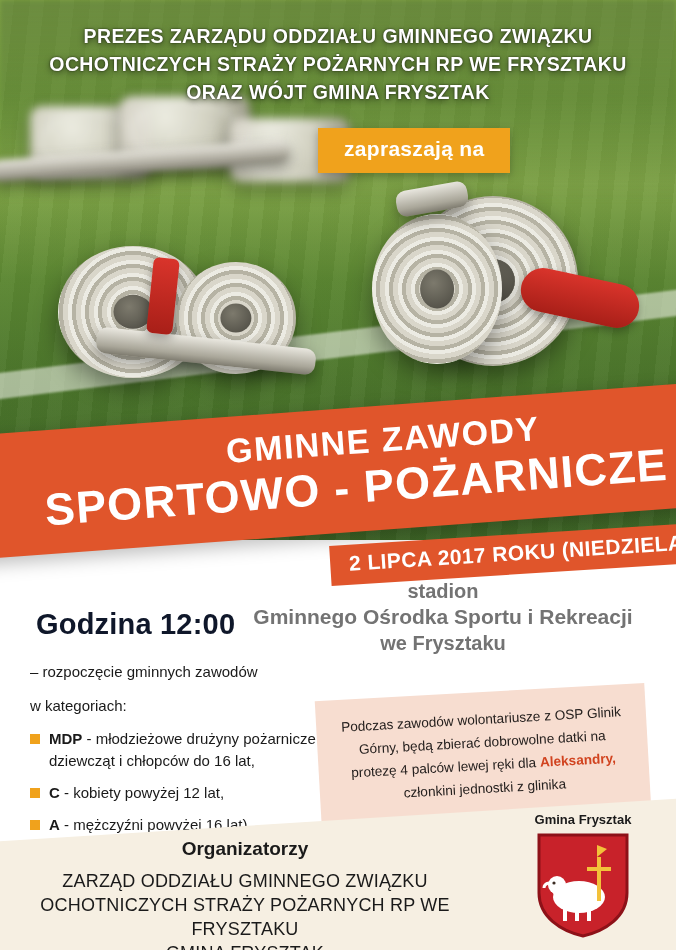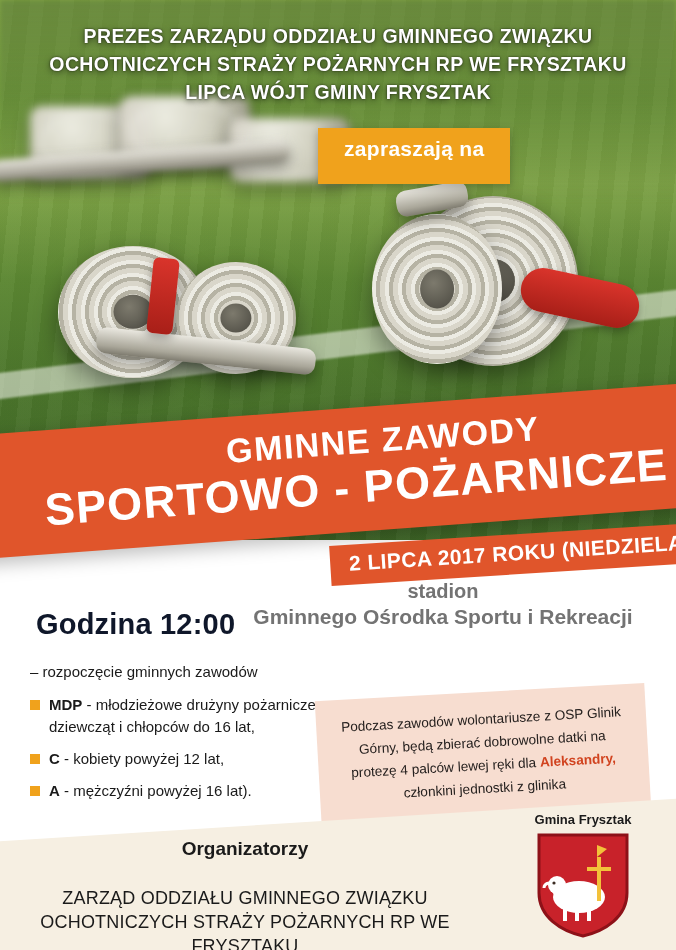--- a/index.html
+++ b/index.html
@@ -103,21 +103,21 @@
     text-shadow: 0 2px 6px rgba(0,0,0,.55), 0 0 2px rgba(0,0,0,.7);
     padding: 0 26px;
   }
   .invite-badge {
     position: absolute;
     left: 318px; top: 128px;
     background: #f0a21c;
     color: #ffffff;
     font-weight: bold;
     font-size: 21px;
-    padding: 9px 26px 23px 26px;
+    padding: 9px 26px 12px 26px;
     letter-spacing: .3px;
     box-shadow: 0 3px 8px rgba(0,0,0,.25);
   }
 
   
   .title-band {
     position: absolute;
     left: -30px; top: 408px;
     width: 760px;
     background: #e0552b;
@@ -232,21 +232,21 @@
   .organizers {
     position: absolute;
     left: 30px; top: 838px;
     width: 430px;
     text-align: center;
     color: #1a1a1a;
   }
   .organizers .title {
     font-weight: bold;
     font-size: 19px;
-    margin-bottom: 26px;
+    margin-bottom: 9px;
   }
   .organizers .line {
     font-size: 18px;
     line-height: 24px;
     letter-spacing: .2px;
   }
 
   
   .gmina {
     position: absolute;
@@ -296,43 +296,45 @@
 
     <div class="pipe" style="left:396px; top:186px; width:72px; height:26px; transform:rotate(-10deg);"></div>
     <div class="pipe" style="left:96px; top:338px; width:220px; height:26px; transform:rotate(6deg);"></div>
     <div class="red-hose" style="left:150px; top:258px; width:26px; height:76px; transform:rotate(6deg);"></div>
     <div class="red-hose" style="left:520px; top:276px; width:120px; height:44px; border-radius:22px; transform:rotate(12deg);"></div>
   </div>
 
   <div class="header-text">
     <div>PREZES ZARZĄDU ODDZIAŁU GMINNEGO ZWIĄZKU</div>
     <div>OCHOTNICZYCH STRAŻY POŻARNYCH RP WE FRYSZTAKU</div>
-    <div>LIPCA WÓJT GMINY FRYSZTAK</div>
+    <div>ORAZ WÓJT GMINA FRYSZTAK</div>
   </div>
 
   <div class="invite-badge">zapraszają na</div>
 
   <div class="title-band">
     <div class="title-line1">GMINNE ZAWODY</div>
     <div class="title-line2">SPORTOWO - POŻARNICZE</div>
   </div>
 
   <div class="date-band">2 LIPCA 2017 ROKU (NIEDZIELA)</div>
 
   <div class="place">
     <div class="l1">stadion</div>
     <div class="l2">Gminnego Ośrodka Sportu i Rekreacji</div>
+    <div class="l3">we Frysztaku</div>
   </div>
 
   <div class="hour">Godzina 12:00</div>
 
   <div class="left-text">
     <p>
       <span>– rozpoczęcie gminnych zawodów</span><br>
     </p>
+    <p>w kategoriach:</p>
 
     <div class="cat-item">
       <span class="bullet"></span>
       <b>MDP</b>
       <span>- młodzieżowe drużyny pożarnicze dziewcząt i chłopców do 16 lat,</span>
     </div>
     <div class="cat-item">
       <span class="bullet"></span>
       <b>C</b>
       <span>- kobiety powyżej 12 lat,</span>

